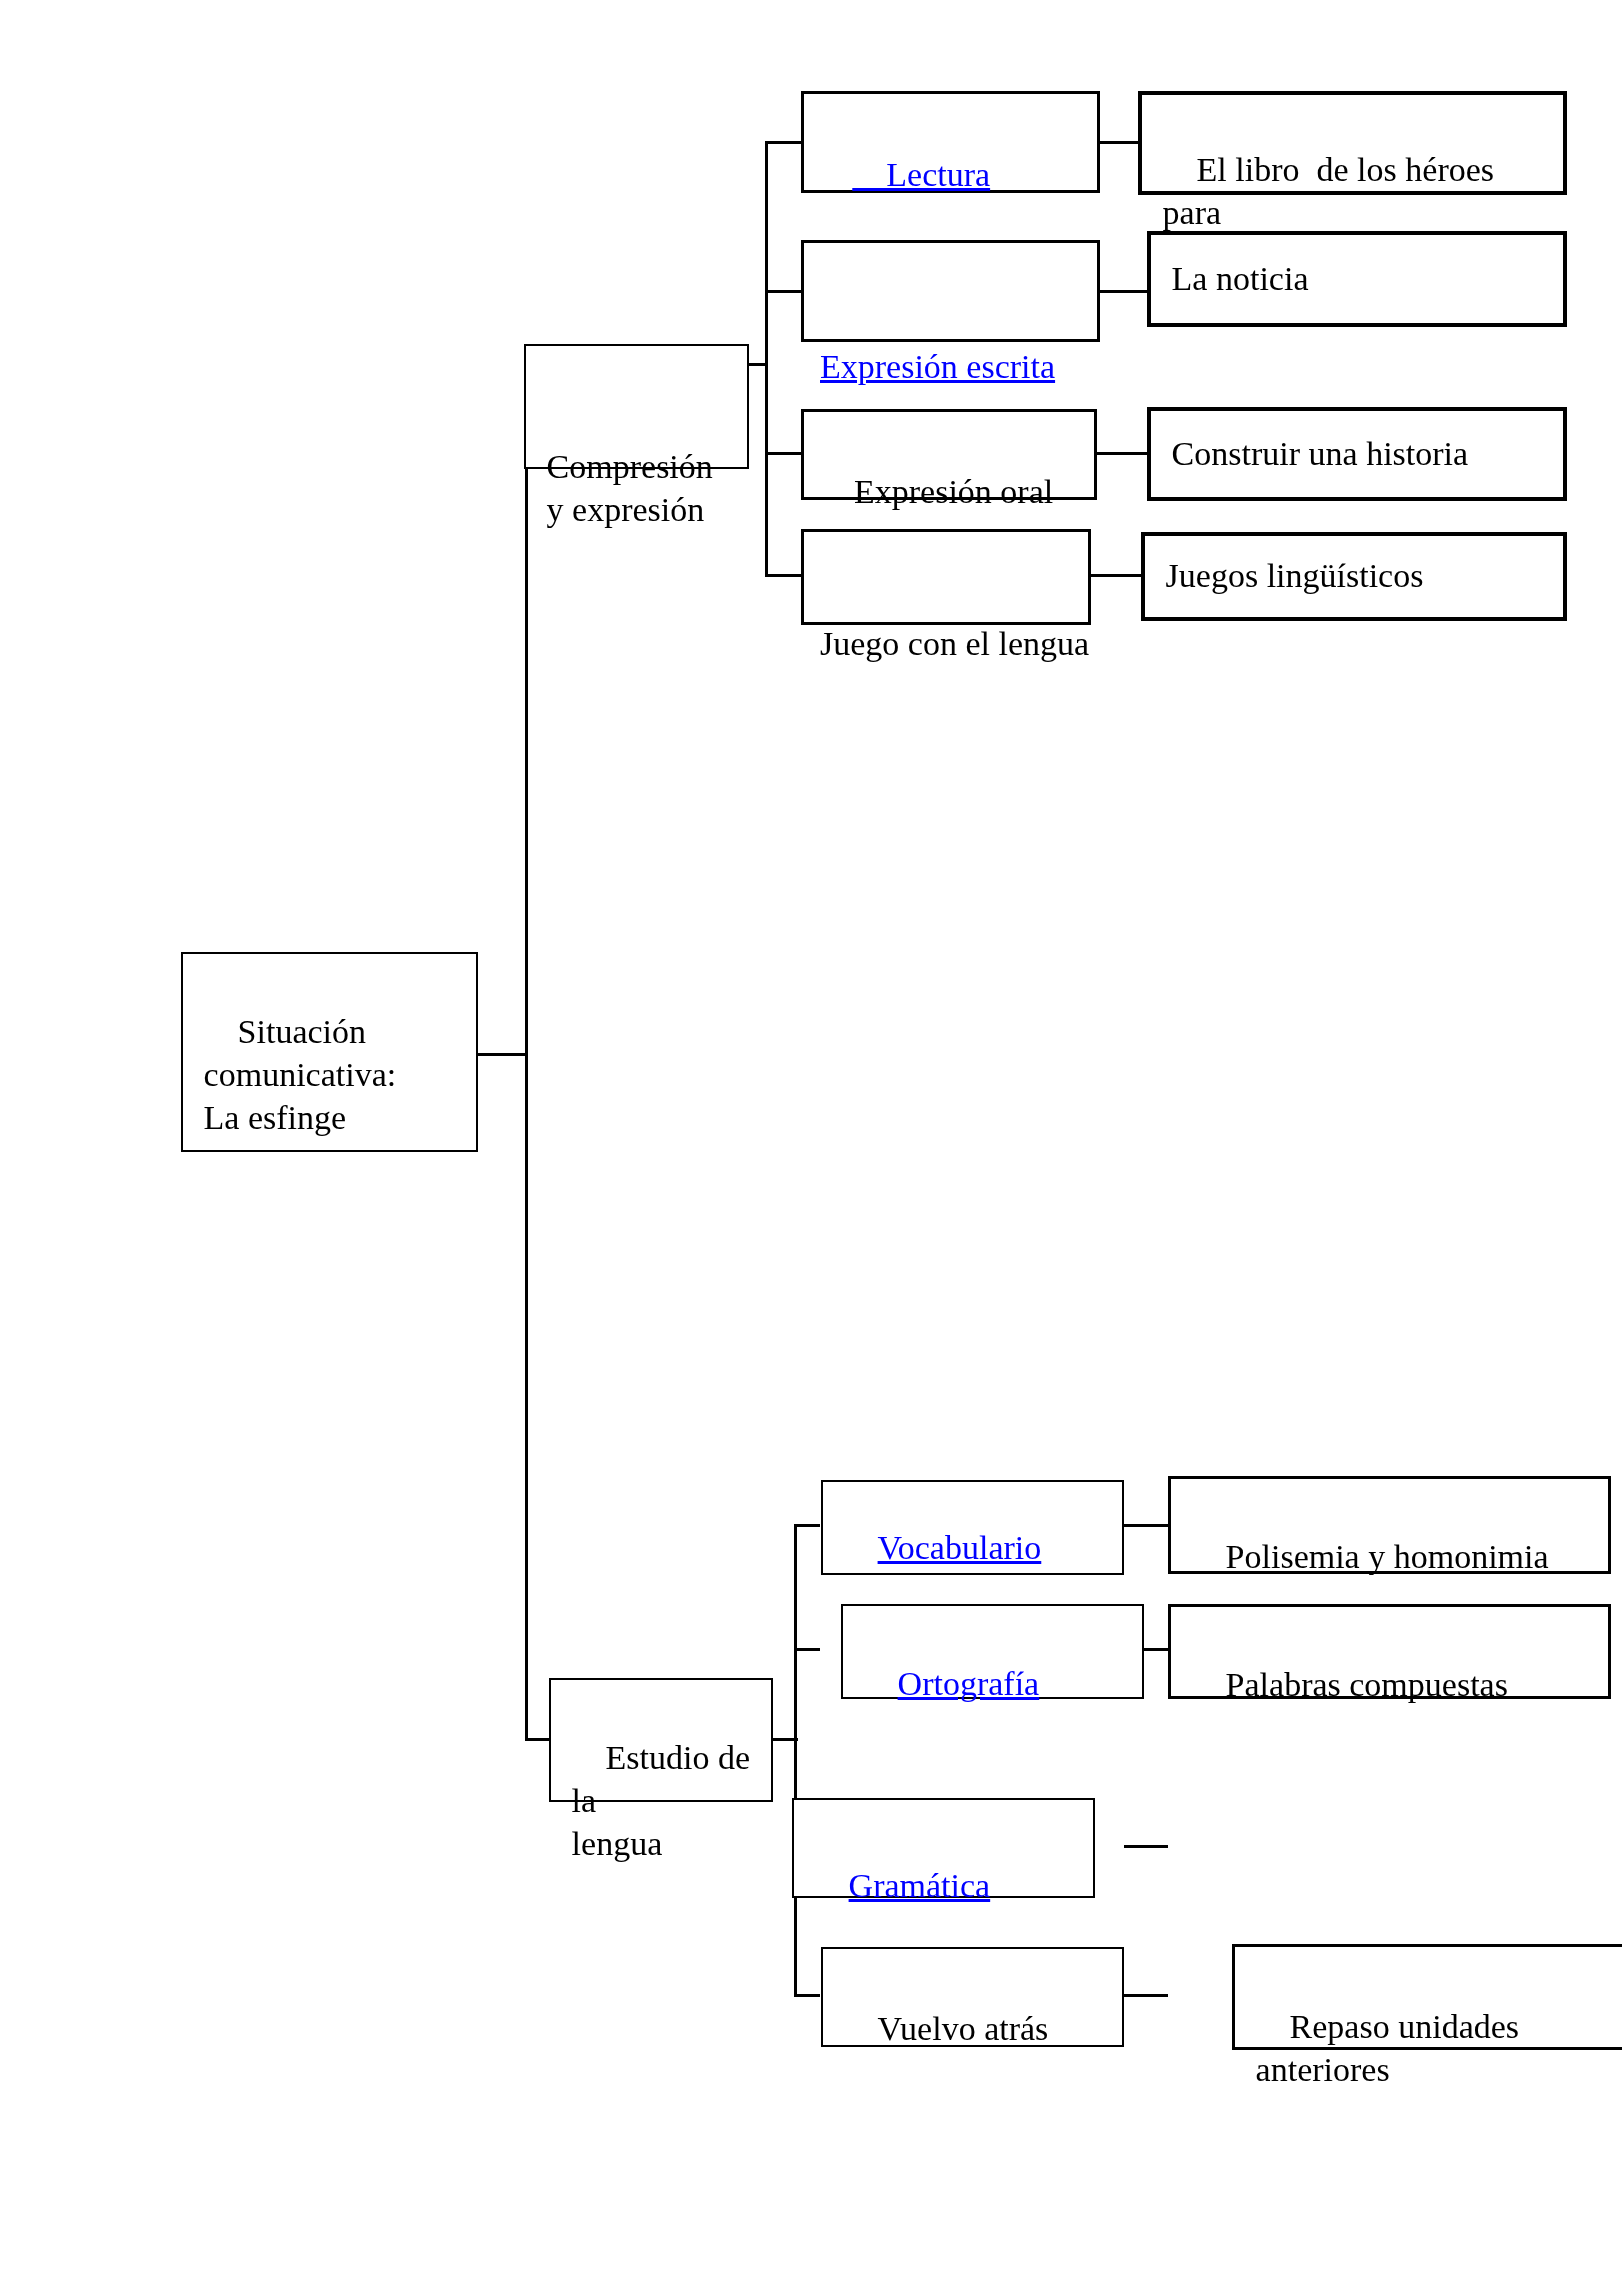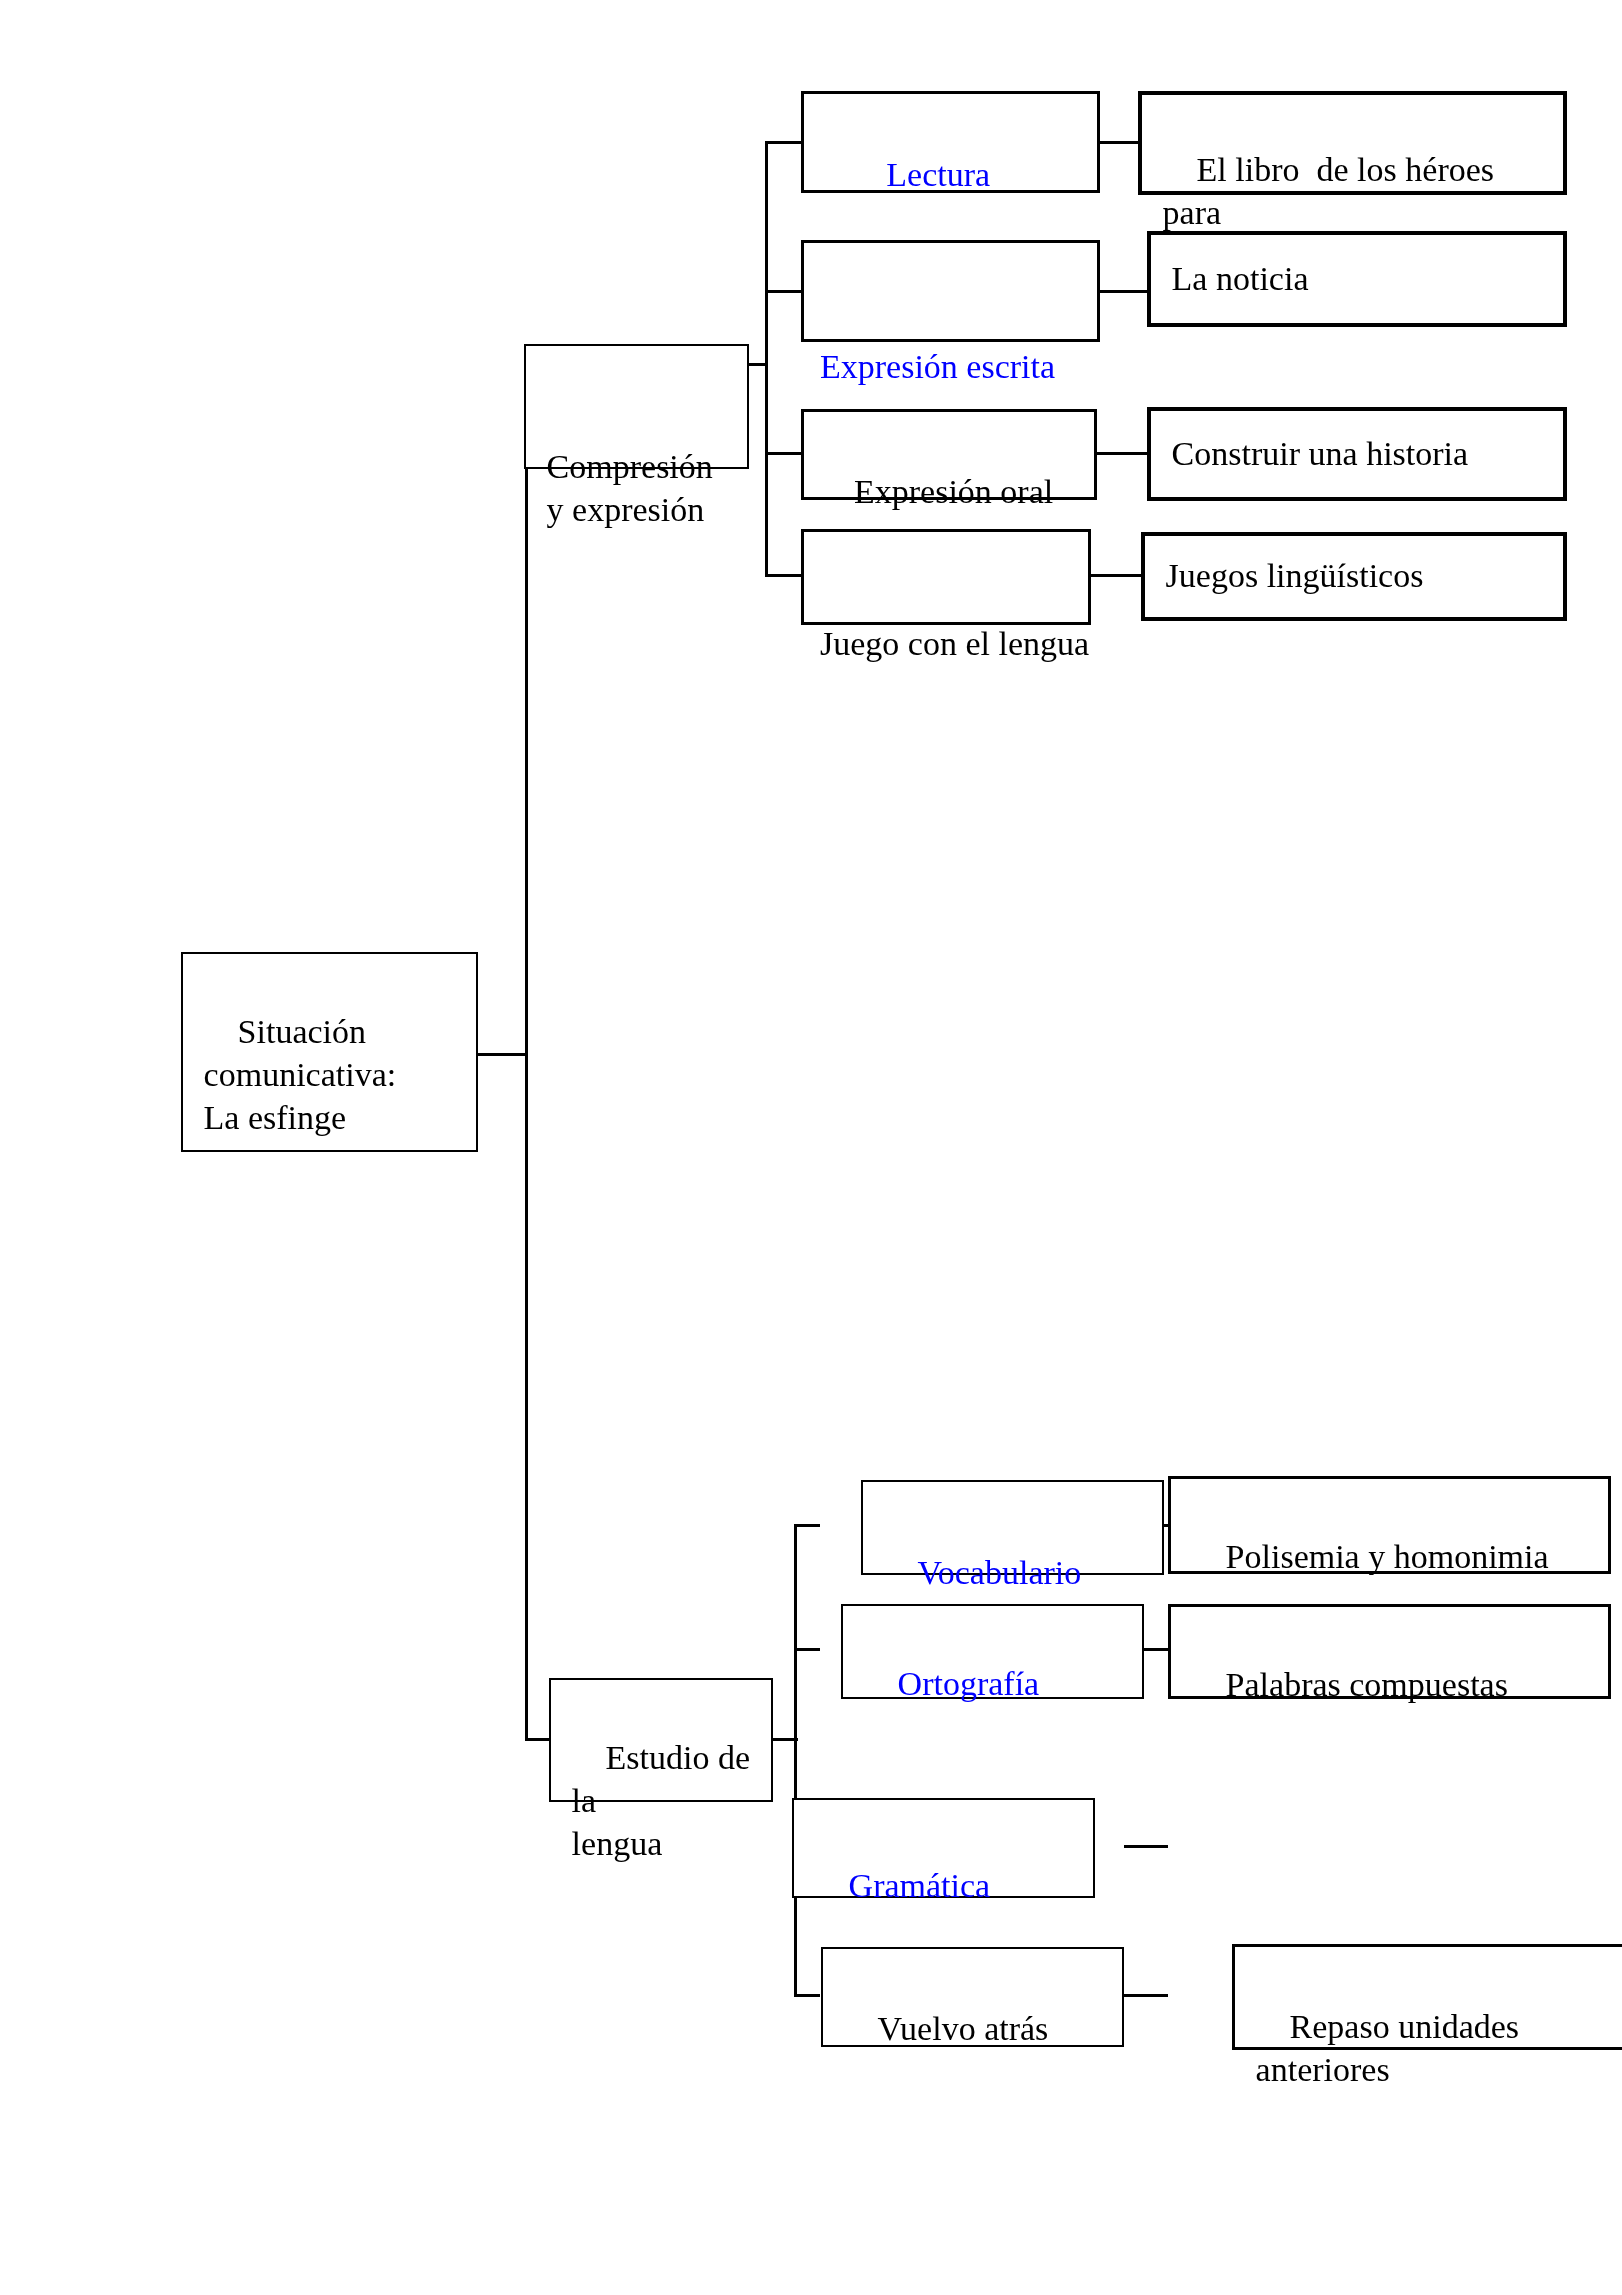--- a/index.html
+++ b/index.html
@@ -24,21 +24,21 @@
     font-size:34px;
     line-height:1.26;
     color:var(--text-color);
     padding:14.3px 20.6px;
     white-space:pre-wrap;
   }
   .b4{border-width:3.2px;}
   .b5{border-width:4px;}
   .vcenter{display:flex;align-items:center;padding-top:0;padding-bottom:0;}
   .topic{white-space:pre;}
-  .link{color:var(--link-color);white-space:pre;cursor:pointer;}
+  .link{color:var(--link-color);text-decoration:underline;white-space:pre;cursor:pointer;}
   .line{position:absolute;background:var(--line-color);}
 </style>
 </head>
 <body>
 
 <div class="canvas">
 
   <div class="line" style="left:525px;top:437px;width:3.2px;height:1304px;"></div>
   <div class="line" style="left:478px;top:1053px;width:50px;height:3.2px;"></div>
   <div class="line" style="left:525px;top:1738px;width:25px;height:3.2px;"></div>
@@ -103,21 +103,21 @@
   </div>
   <div class="box b5 vcenter" style="left:1141px;top:532px;width:426px;height:89px;">
     <span>Juegos lingüísticos</span>
   </div>
 
   <div class="box" style="left:549px;top:1678px;width:224px;height:124px;">
     <span>Estudio de la
 lengua</span>
   </div>
 
-  <div class="box" style="left:821px;top:1480px;width:303px;height:95px;padding-top:27px;margin-left:40px;">
+  <div class="box" style="left:821px;top:1480px;width:303px;height:95px;padding-top:2px;">
     <span class="link">Vocabulario</span>
   </div>
   <div class="box b4" style="left:1168px;top:1476px;width:443px;height:98px;padding-top:14.3px;">
     <span>Polisemia y homonimia</span>
   </div>
 
   <div class="box" style="left:821px;top:1604px;width:303px;height:95px;padding-top:14.3px;margin-left:20px;">
     <span class="link">Ortografía</span>
   </div>
   <div class="box b4" style="left:1168px;top:1604px;width:443px;height:95px;padding-top:14.3px;">

